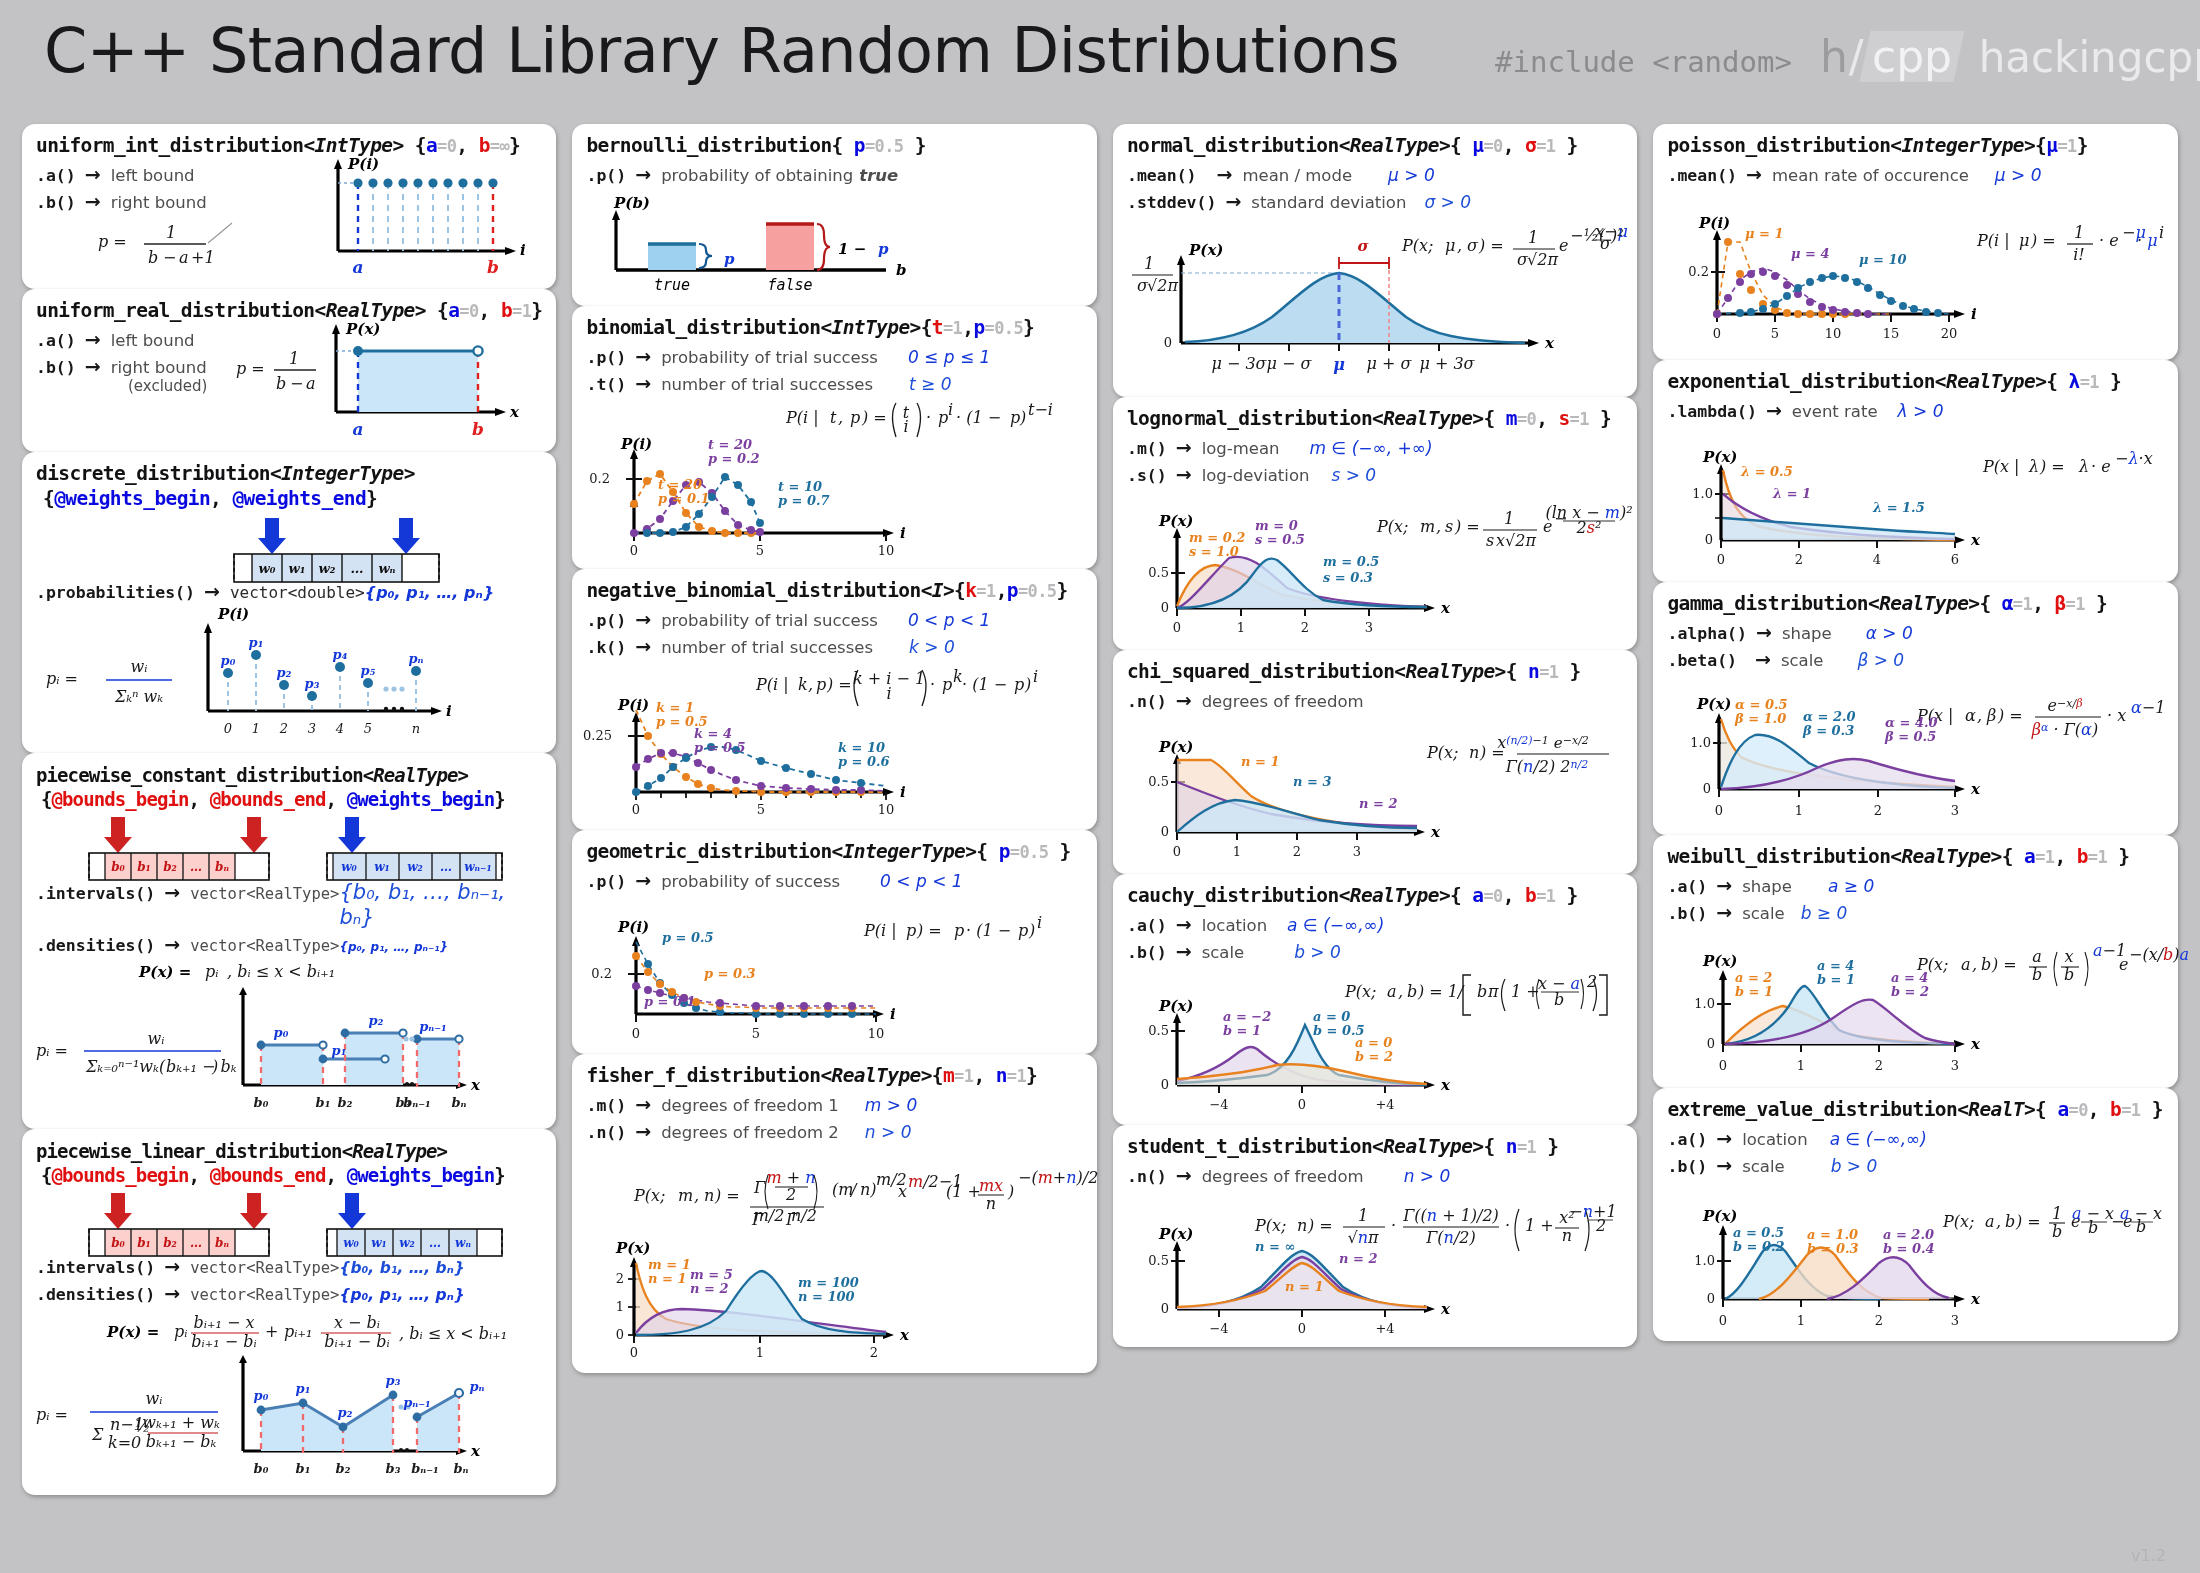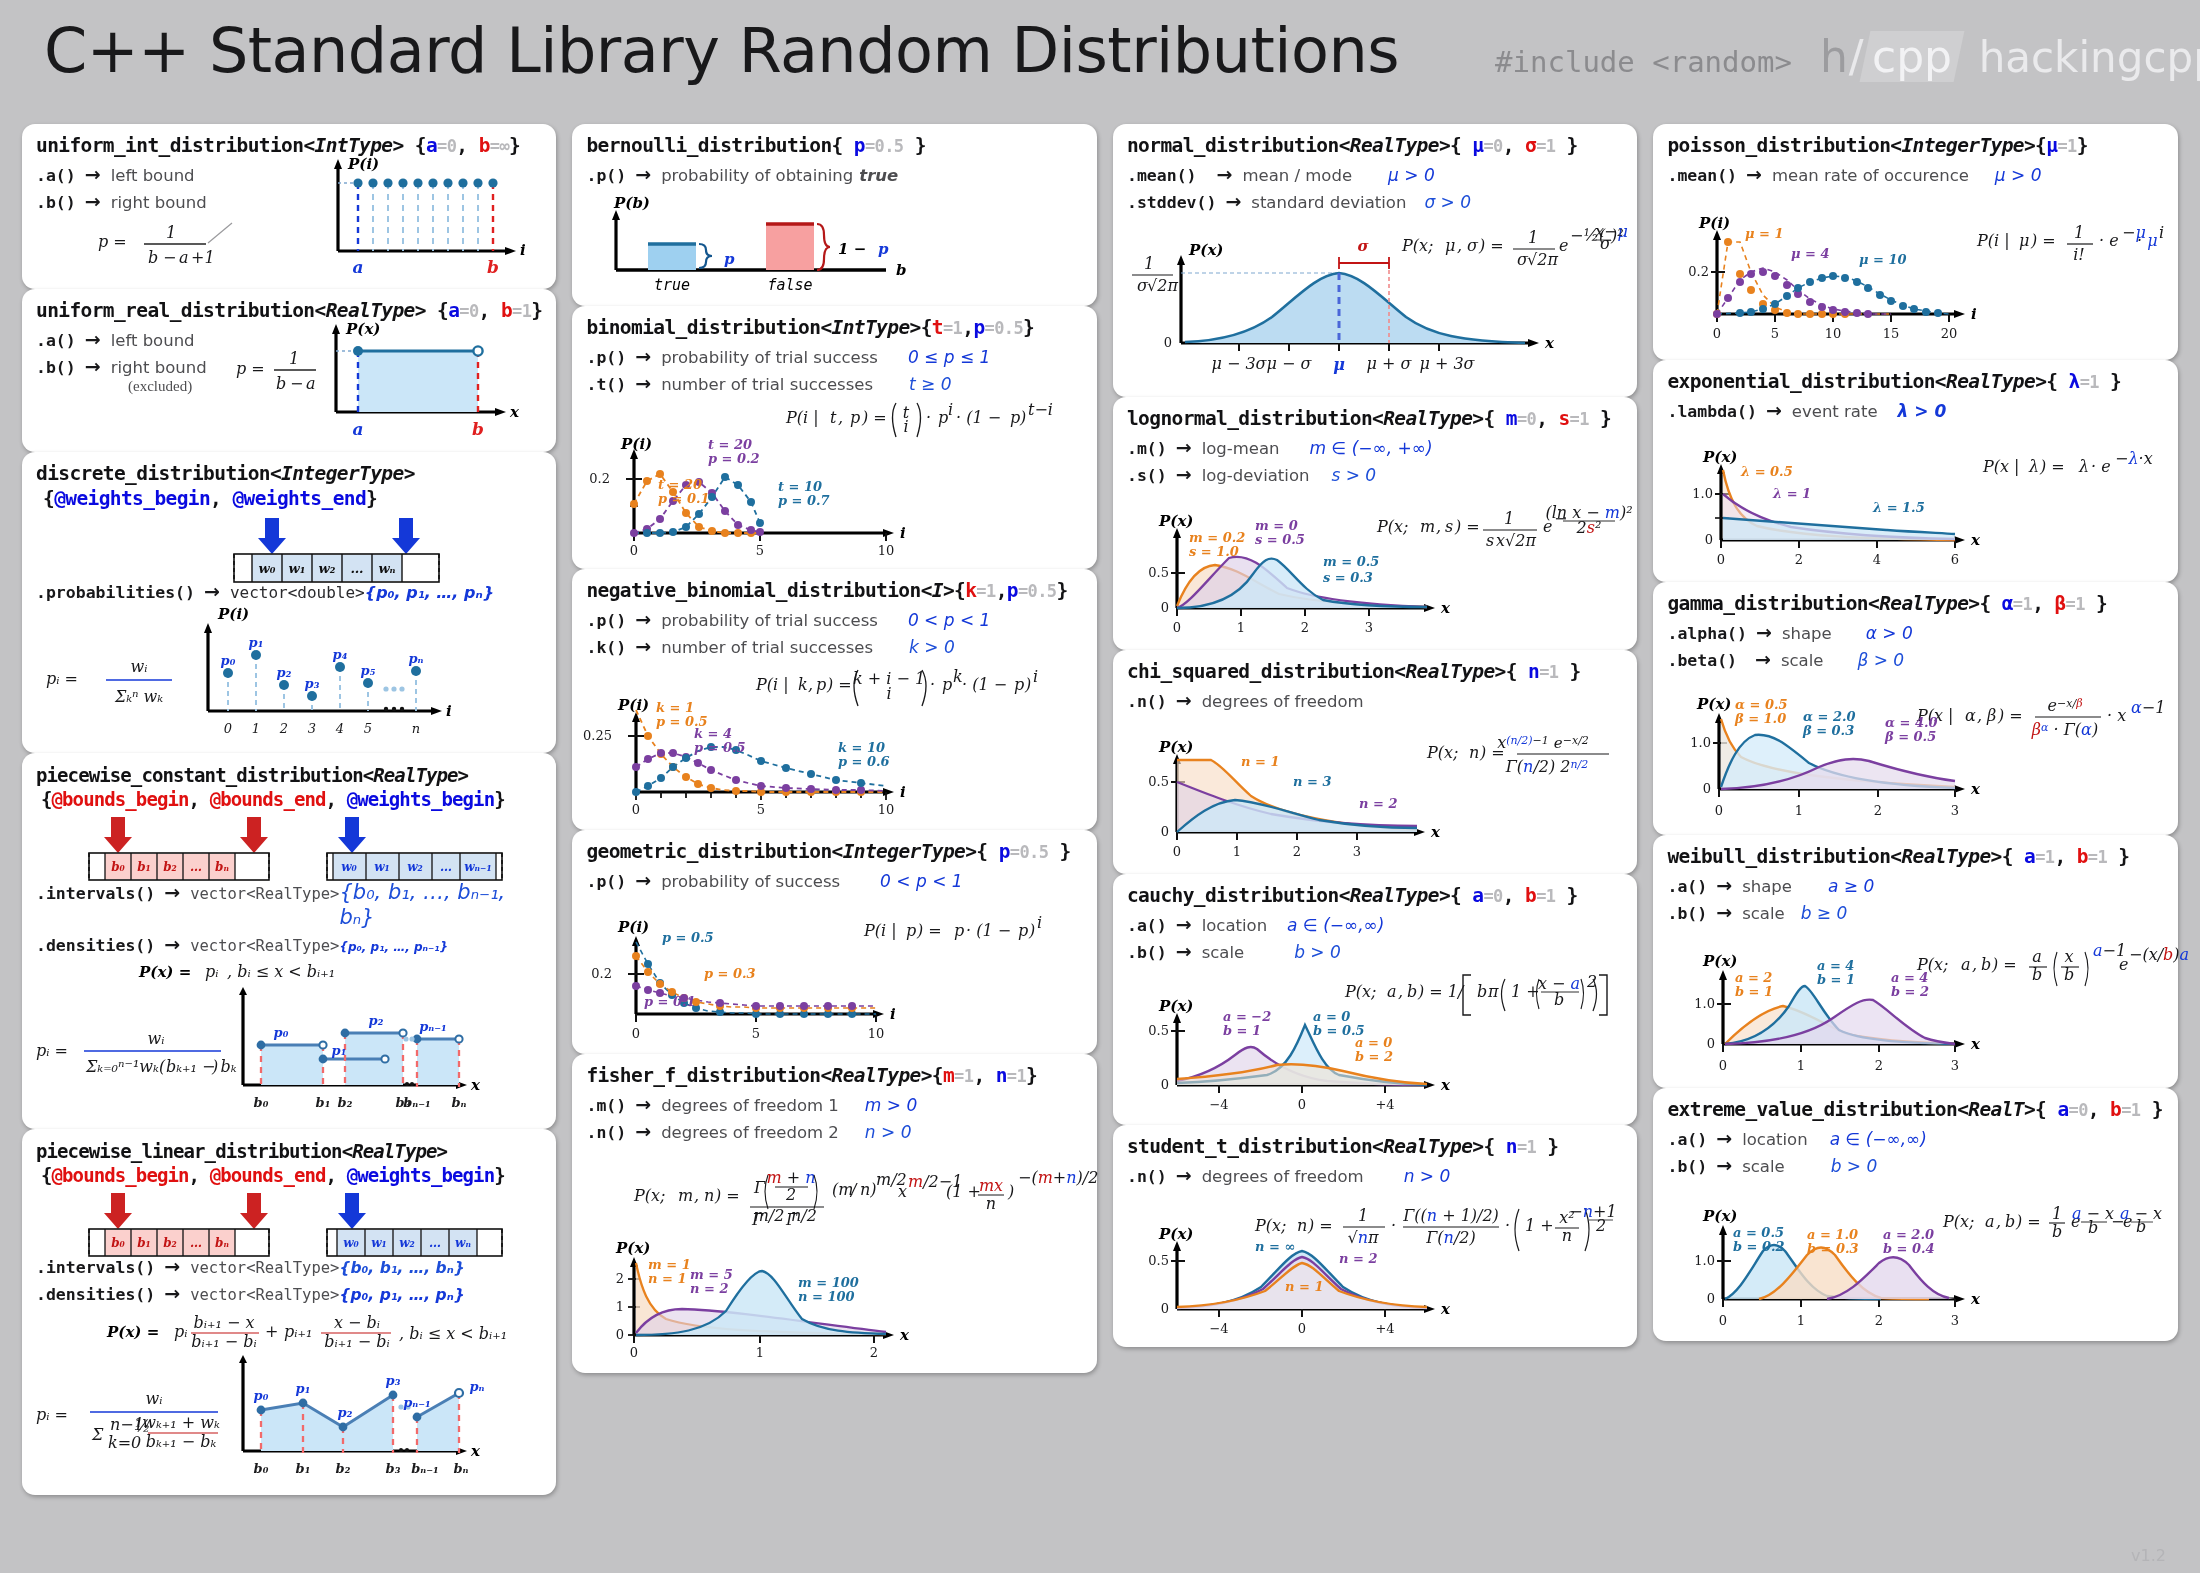--- a/index.html
+++ b/index.html
@@ -43,21 +43,21 @@
   .sig2 { font-size: 19px; letter-spacing: -0.9px; }
 
   .mem { display: flex; align-items: baseline; margin-top: 5px; font-size: 16px; line-height: 1.15; }
   .mem .fn { font-family: "DejaVu Sans Mono", monospace; font-weight: bold; font-size: 16.5px; color: #18181a; }
   .mem .ar { margin: 0 10px 0 9px; font-size: 19px; color: #18181a; font-weight: bold; }
   .mem .ds { color: #4d4d50; font-size: 16.5px; }
   .mem .cond { font-style: italic; font-size: 17px; margin-left: 16px; }
   .blue { color: #1438d8; }
   .red  { color: #1d4ed8; }
   .mono { font-family: "DejaVu Sans Mono", monospace; }
-  .gray { color: #9a9a9d; font-family: Liberation Serif, serif; }
+  .gray { color: #9a9a9d; }
   svg { display: block; overflow: visible; }
   text { font-family: "DejaVu Serif", serif; }
   .ax { font-style: italic; font-weight: bold; font-size: 15px; }
   .axl { font-style: italic; font-weight: bold; font-size: 17px; }
   .tick { font-size: 13px; fill: #1b1b1d; }
   .lab { font-style: italic; font-weight: bold; font-size: 13px; }
   .frm { font-style: italic; font-size: 16px; fill: #18181a; }
 
   .fver { position: absolute; right: 34px; bottom: 8px; color: #b4b4b7; font-size: 16px; font-family: "DejaVu Sans", sans-serif; }
 </style>
@@ -1399,21 +1399,21 @@
           </g>
         </svg>
       </div>
 
       <div class="card">
         <div class="sig"><span>exponential_distribution</span>&lt;<span class="tp">RealType</span>&gt;{&nbsp;<span class="bl">λ</span><span class="df">=1</span>&nbsp;}</div>
         <div class="mem">
             <span class="fn">.lambda()</span>
             <span class="ar">→</span>
             <span class="ds">event rate</span>
-            <span class="cond blue" style="margin-left:20px;font-weight:bold">λ &gt; 0</span>
+            <span class="cond blue" style="margin-left:20px;font-weight:normal">λ &gt; 0</span>
           </div>
         <svg width="485" height="146" style="margin-top:4px">
           <text x="316" y="46" class="frm" font-size="17">P(x | </text>
           <text x="362" y="46" class="frm" fill="#1438d8" font-size="17">λ</text>
           <text x="373" y="46" class="frm" font-size="17">) = </text>
           <text x="412" y="46" class="frm" fill="#1438d8" font-size="17">λ</text>
           <text x="424" y="46" class="frm" font-size="16">· e</text>
           <text x="448" y="38" class="frm" font-size="12">−<tspan fill="#1438d8">λ</tspan>·x</text>
 
           <text x="36" y="36" class="ax">P(x)</text>

